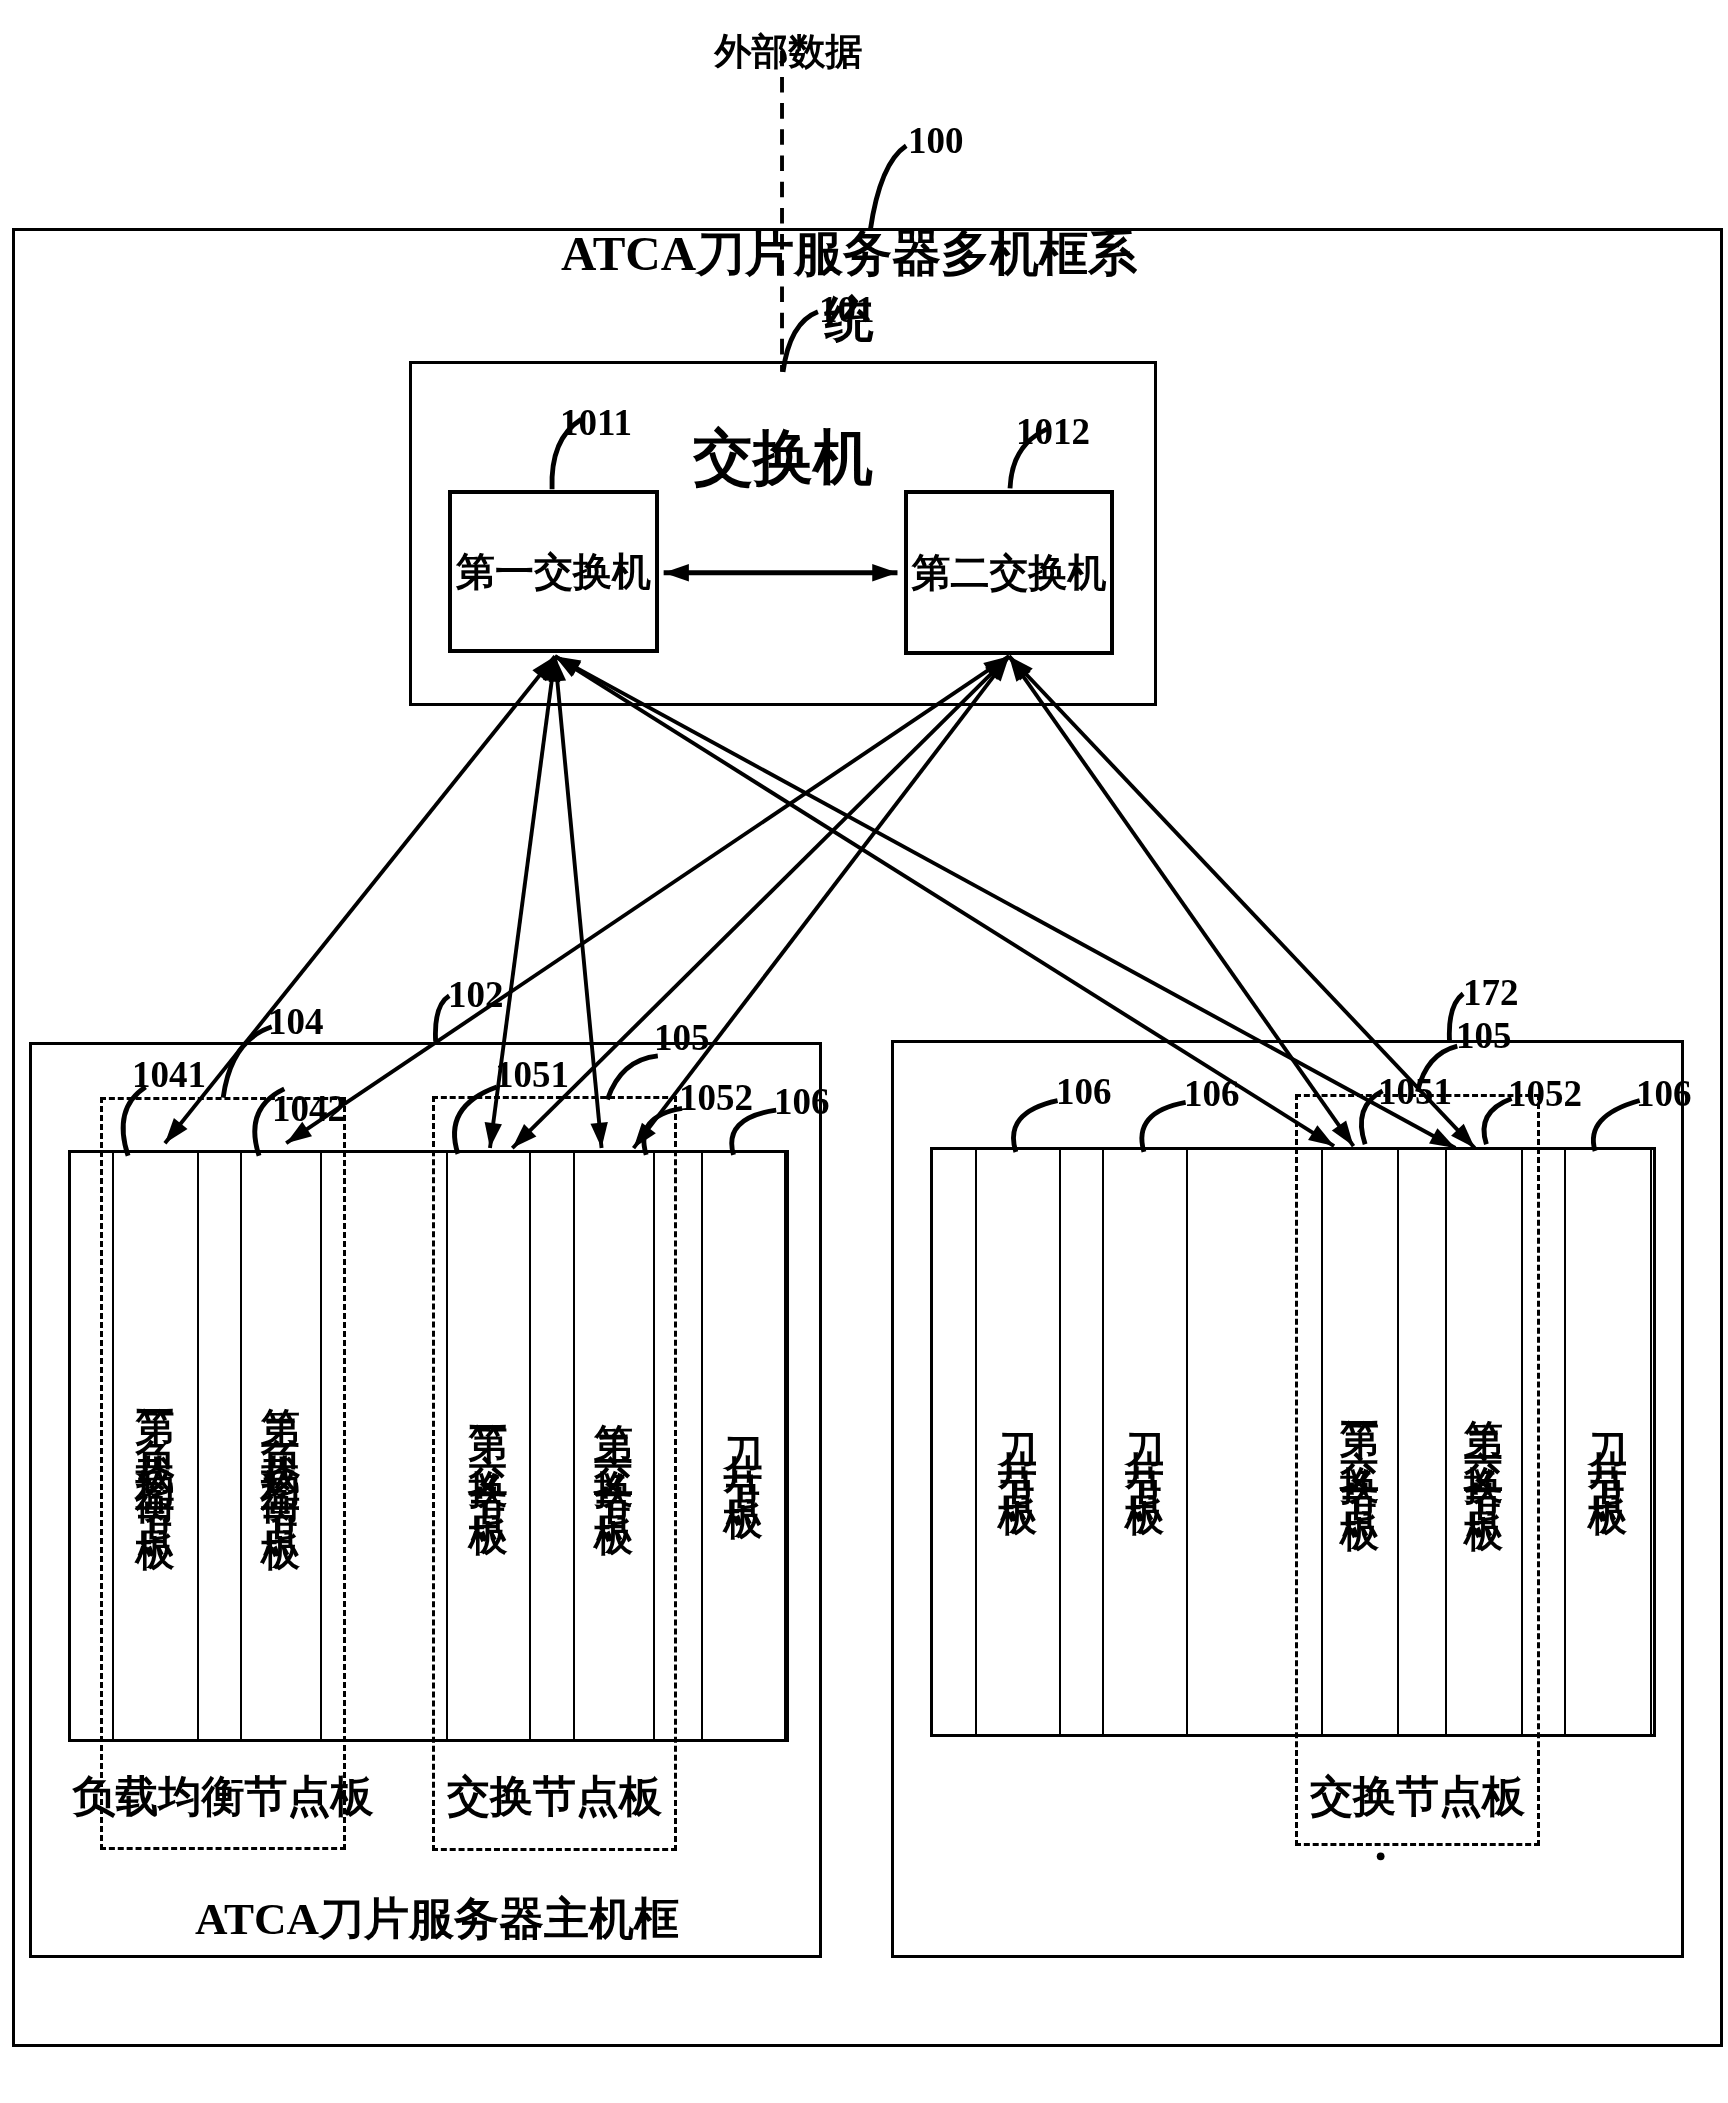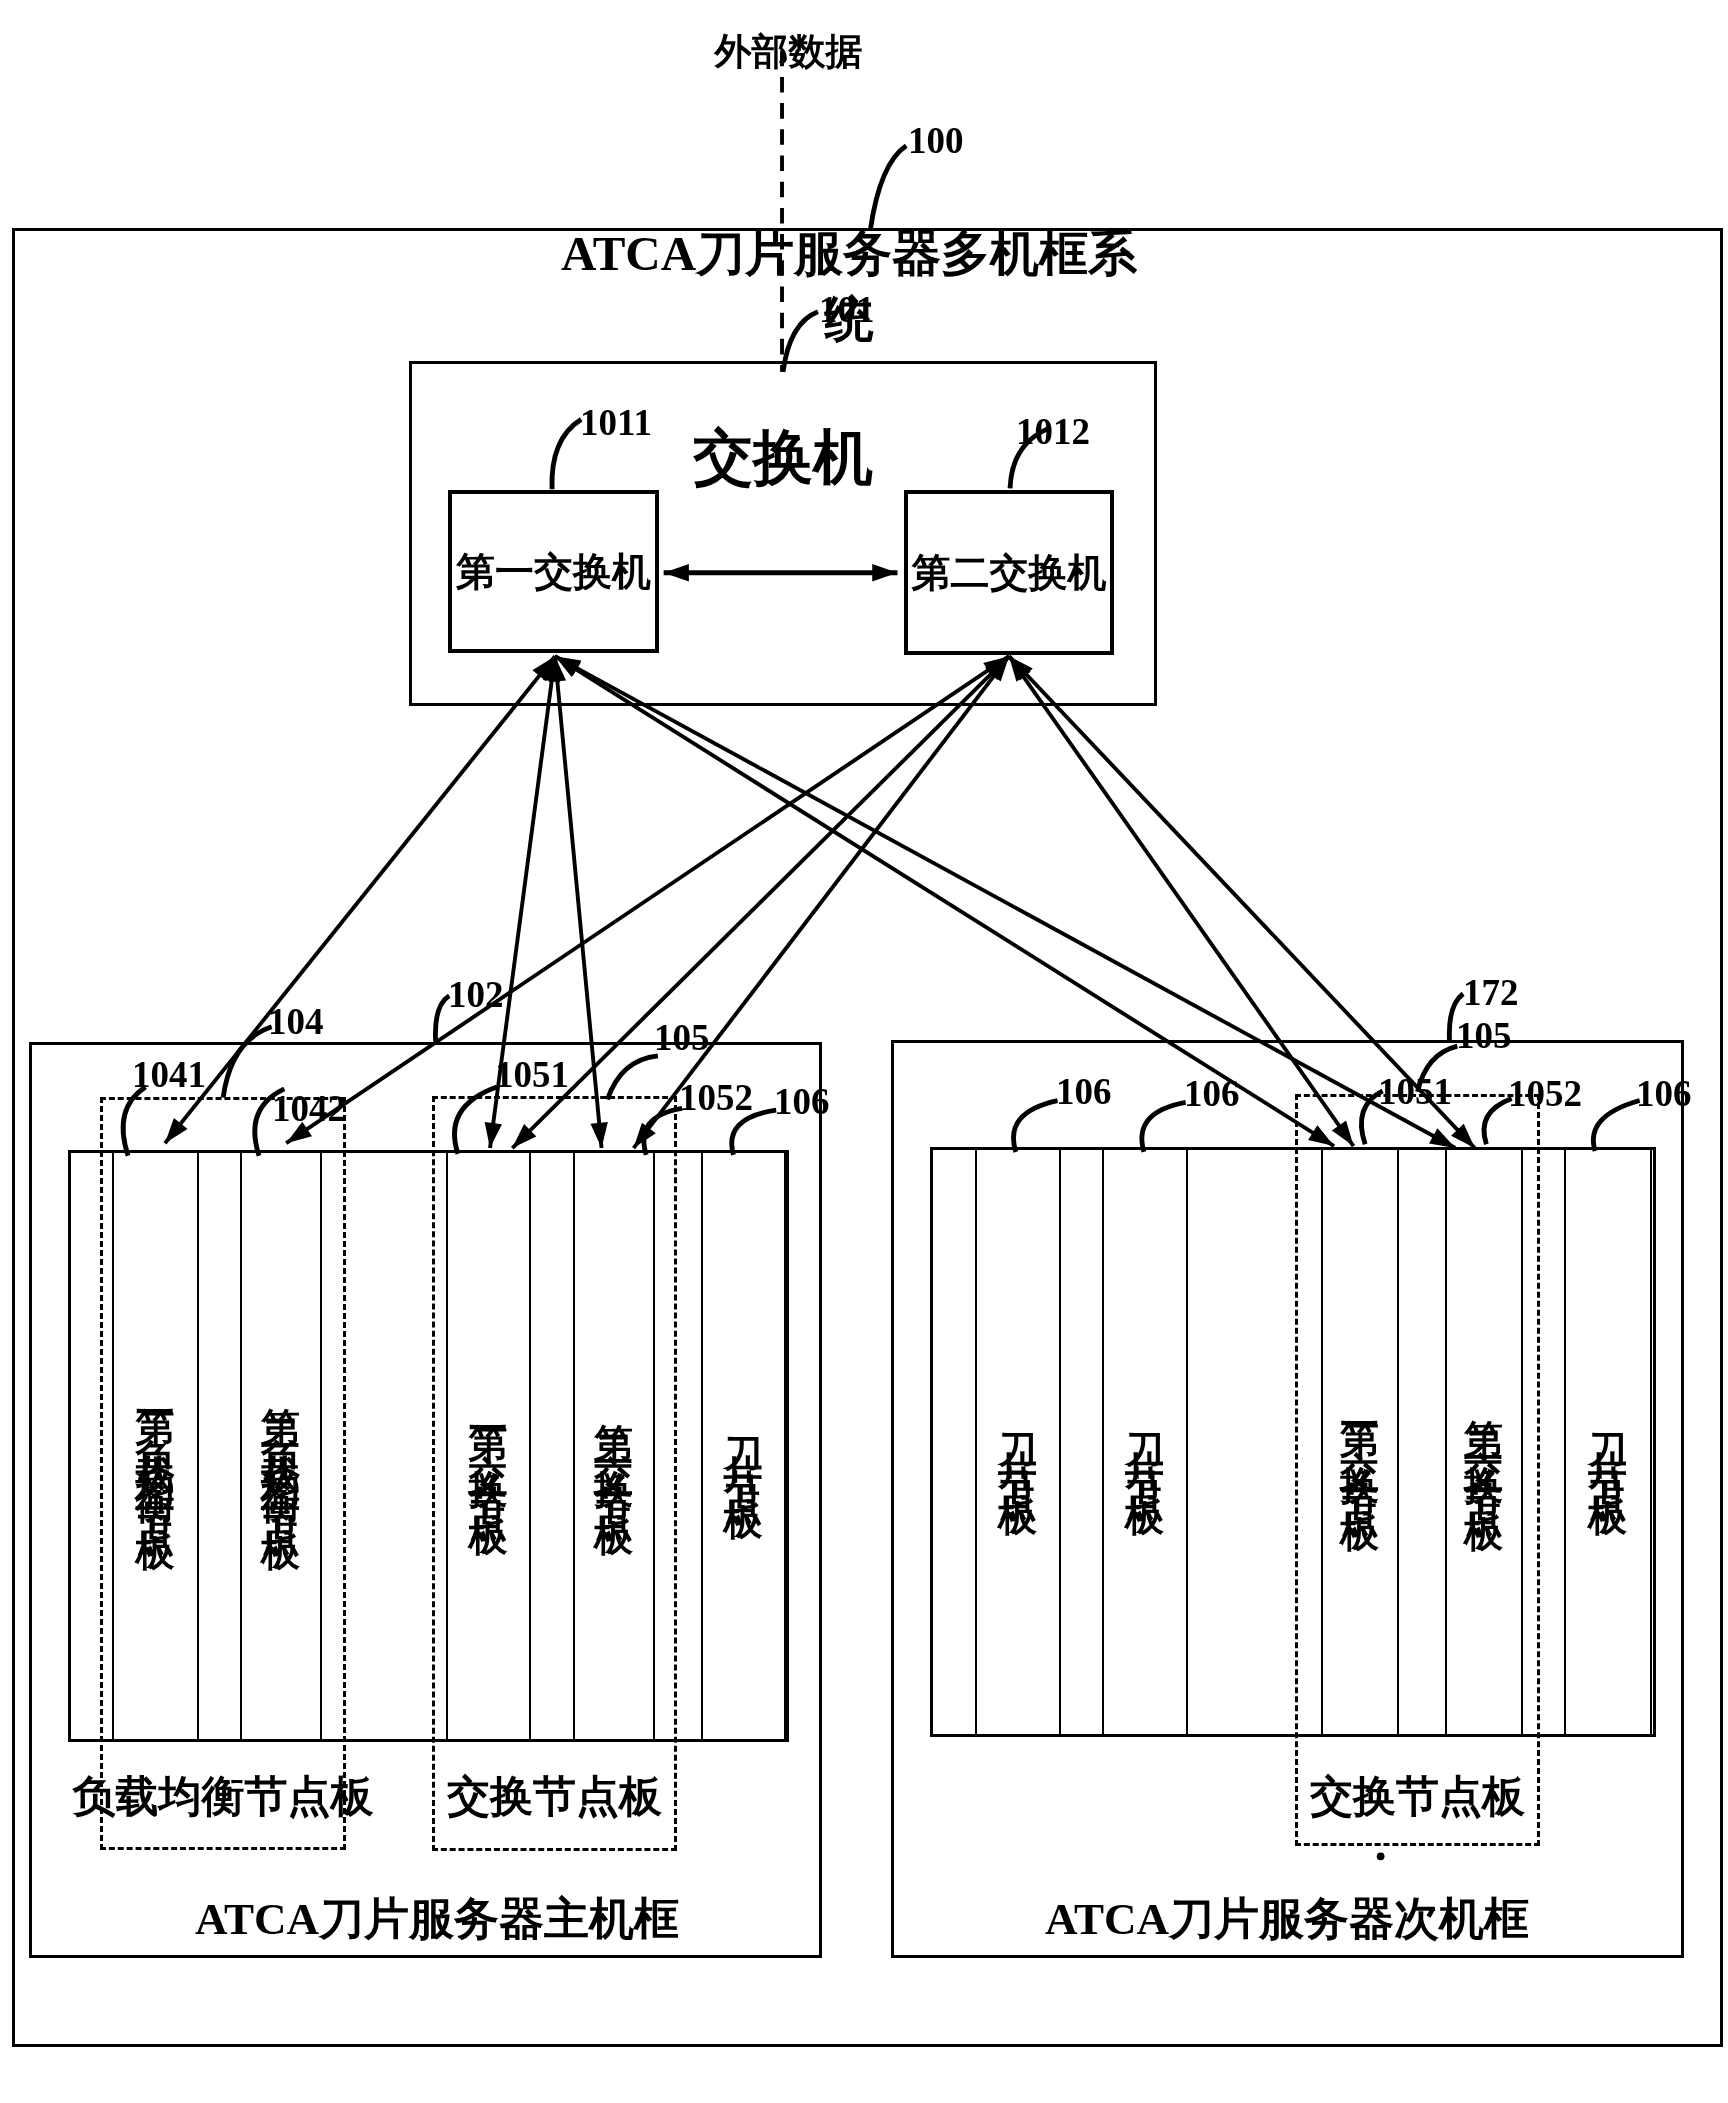--- a/index.html
+++ b/index.html
@@ -133,21 +133,21 @@
   </svg>
 
   <div class="abs ctr t-ext" style="left:643px;top:1.9px;width:291px;height:47px;margin-top:27px;">外部数据</div>
 
   <div class="abs ctr t-sys" style="left:558px;top:256px;width:582px;height:62px;">ATCA刀片服务器多机框系统</div>
 
   <div class="abs ctr t-swu" style="left:686px;top:431px;width:194px;height:54px;">交换机</div>
 
   <div class="abs ref" style="left:908px;top:122px;">100</div>
   <div class="abs ref" style="left:819px;top:291px;">101</div>
-  <div class="abs ref" style="left:580px;top:404px;">1011</div>
+  <div class="abs ref" style="left:560px;top:404px;">1011</div>
   <div class="abs ref" style="left:1016px;top:413px;">1012</div>
   <div class="abs ref" style="left:448px;top:976px;">102</div>
   <div class="abs ref" style="left:1463px;top:974px;">172</div>
   <div class="abs ref" style="left:268px;top:1003px;">104</div>
   <div class="abs ref" style="left:132px;top:1056px;">1041</div>
   <div class="abs ref" style="left:272px;top:1090px;">1042</div>
   <div class="abs ref" style="left:495px;top:1056px;">1051</div>
   <div class="abs ref" style="left:654px;top:1019px;">105</div>
   <div class="abs ref" style="left:679px;top:1079px;">1052</div>
   <div class="abs ref" style="left:774px;top:1083px;">106</div>
@@ -156,16 +156,15 @@
   <div class="abs ref" style="left:1378px;top:1073px;">1051</div>
   <div class="abs ref" style="left:1456px;top:1017px;">105</div>
   <div class="abs ref" style="left:1508px;top:1075px;">1052</div>
   <div class="abs ref" style="left:1636px;top:1075px;">106</div>
 
   <div class="abs ctr t-cap" style="left:100px;top:1772px;width:246px;height:50px;">负载均衡节点板</div>
   <div class="abs ctr t-cap" style="left:432px;top:1772px;width:245px;height:50px;">交换节点板</div>
   <div class="abs ctr t-cap" style="left:1295px;top:1772px;width:245px;height:50px;">交换节点板</div>
 
   <div class="abs ctr t-cha" style="left:146px;top:1894px;width:582px;height:50px;">ATCA刀片服务器主机框</div>
-  <div class="abs ctr t-cha" style="left:996px;top:1894px;width:582px;height:50px;">ATCA刀片服务器次机框</div>
 
 </div>
 
 
 </body></html>

